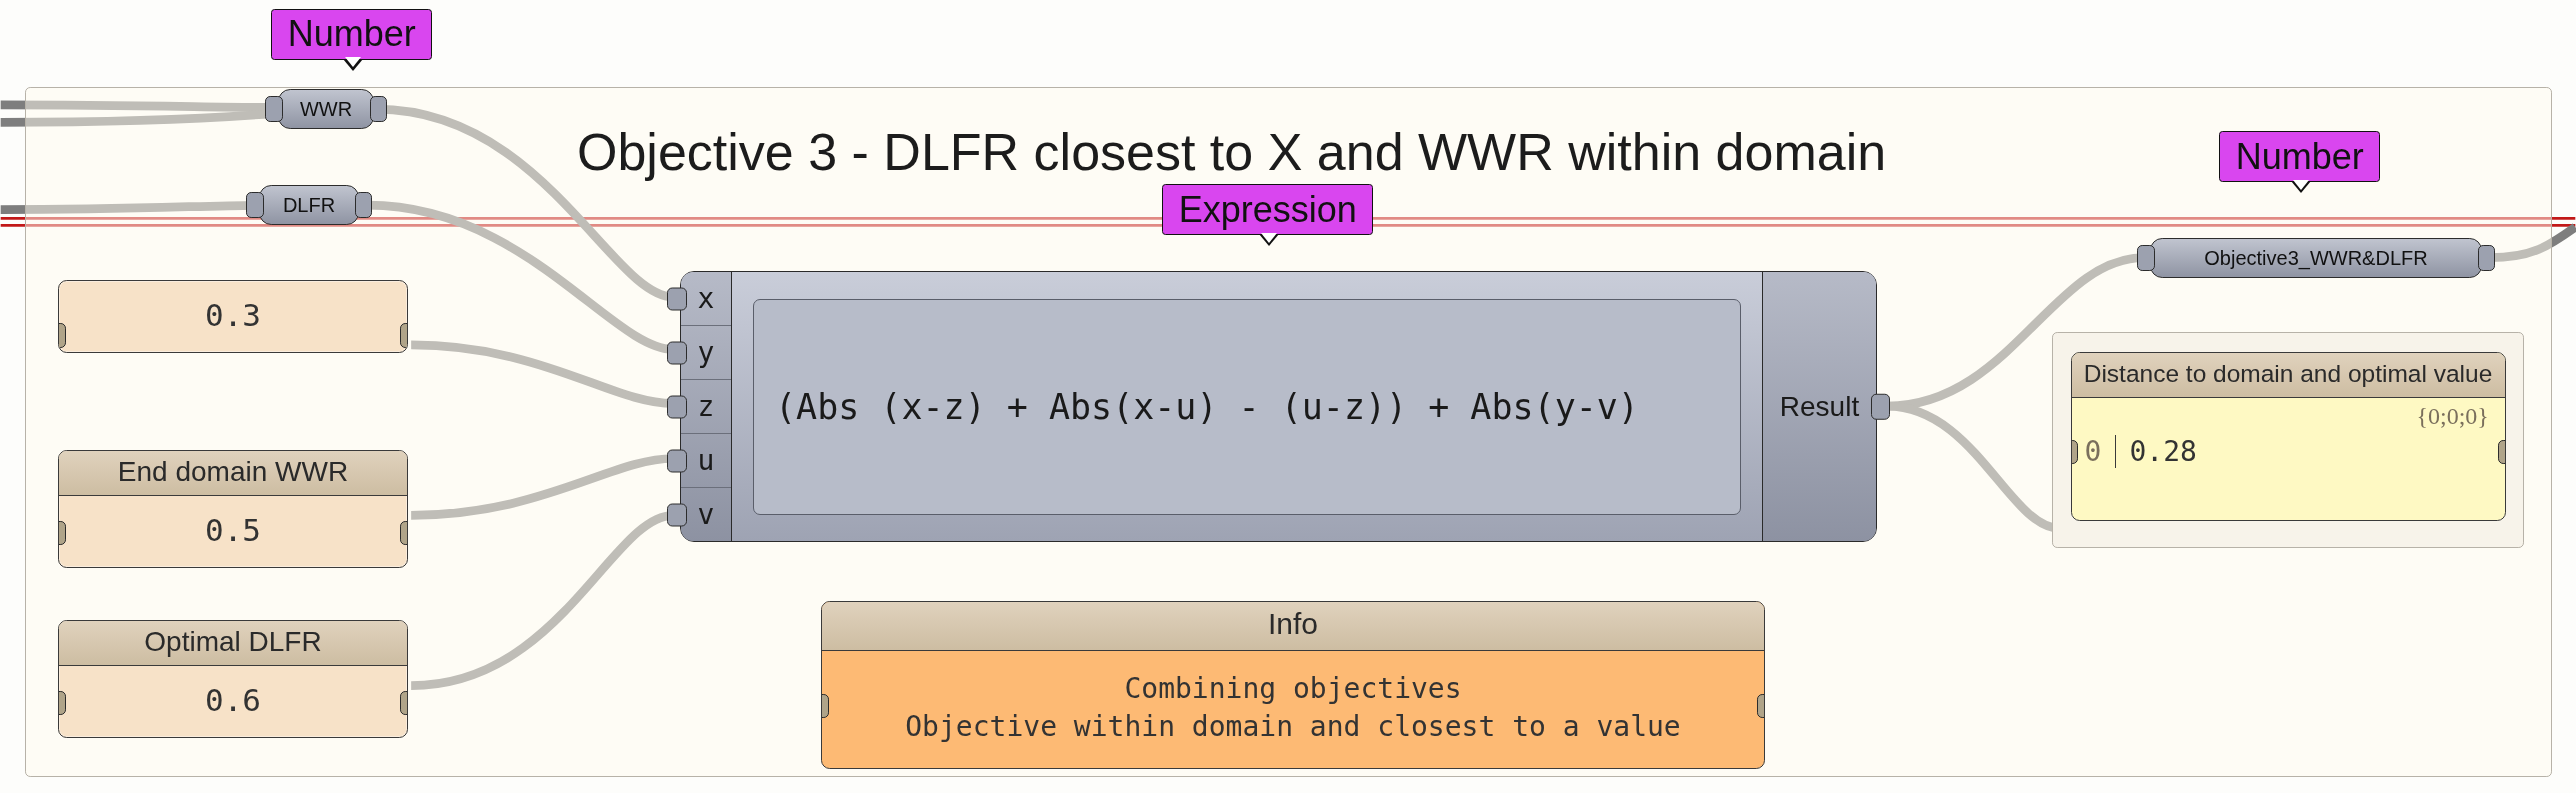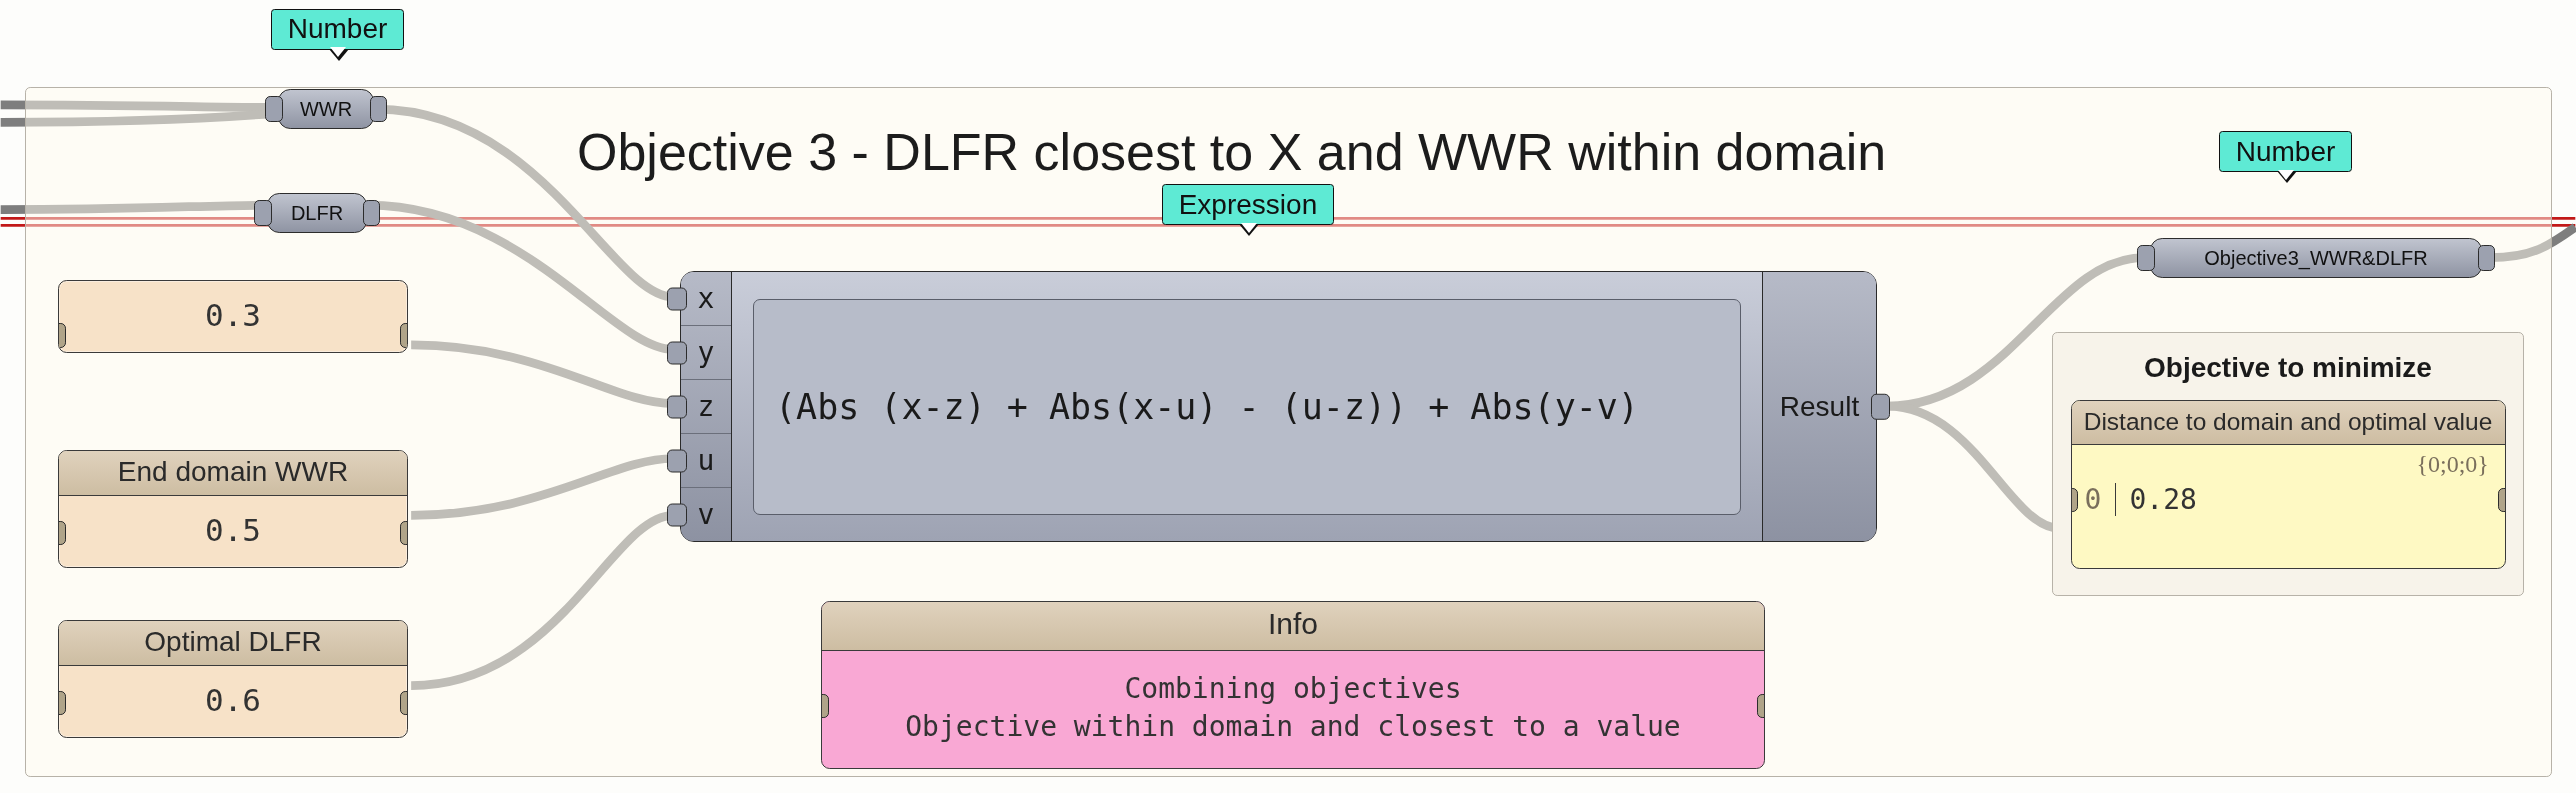--- a/index.html
+++ b/index.html
@@ -40,25 +40,25 @@
     position: absolute;
     left: 577px;
     top: 122px;
     font-size: 52px;
     font-weight: 400;
     color: #1c1c1c;
   }
   
   .tag {
     position: absolute;
-    background: #5eead4;
+    background: #d946ef;
     border: 1.7px solid #111;
     border-radius: 3.5px;
     padding: 3.5px 15.7px;
-    font-size: 28px;
+    font-size: 36px;
     color: #111;
   }
   .tag::after {
     content: "";
     position: absolute;
     left: 50%;
     bottom: -12.2px;
     margin-left: -8.7px;
     width: 0; height: 0;
     border-left: 10.5px solid transparent;
@@ -138,21 +138,21 @@
     top: 60%;
   }
   .panel .port-l { left: -12.2px; }
   .panel .port-r { right: -12.2px; }
   
   .info-panel {
     position: absolute;
     width: 944px;
     border: 1.7px solid #3a3a3a;
     border-radius: 8.7px;
-    background: #f9a8d4;
+    background: #fdba74;
     overflow: hidden;
   }
   .info-panel .panel-head {
     background: linear-gradient(#e0d2bd, #cdbda2);
     border-bottom: 1.7px solid #3a3a3a;
     text-align: center;
     font-size: 30px;
     padding: 5.2px 0 8.7px;
     color: #2a2a2a;
   }
@@ -363,21 +363,21 @@
 
   <div class="tag" style="left:271px; top:8.7px;">Number</div>
   <div class="tag" style="left:1162px; top:184px;">Expression</div>
   <div class="tag" style="left:2219px; top:131px;">Number</div>
 
   <div class="capsule" style="left:278px; top:89px; width:96px;">
     <span class="grip-l"></span>
     <span>WWR</span>
     <span class="grip-r"></span>
   </div>
-  <div class="capsule" style="left:267px; top:185px; width:100px;margin-top:8px;">
+  <div class="capsule" style="left:259px; top:185px; width:100px;">
     <span class="grip-l"></span>
     <span>DLFR</span>
     <span class="grip-r"></span>
   </div>
   <div class="capsule" style="left:2150px; top:238px; width:332px;">
     <span class="grip-l"></span>
     <span>Objective3_WWR&amp;DLFR</span>
     <span class="grip-r"></span>
   </div>
 
@@ -415,21 +415,20 @@
 
   <div class="info-panel" style="left:821px; top:601px;">
     <div class="panel-head">Info</div>
     <div class="panel-body">Combining objectives
 Objective within domain and closest to a value</div>
     <span class="port-l"></span>
     <span class="port-r"></span>
   </div>
 
   <div class="obj-box">
-    <div class="obj-title">Objective to minimize</div>
     <div class="obj-inner">
       <div class="head">Distance to domain and optimal value</div>
       <div class="sub">{0;0;0}</div>
       <div class="row">
         <div class="idx">0</div>
         <div class="val">0.28</div>
       </div>
       <span class="port-l"></span>
       <span class="port-r"></span>
     </div>

